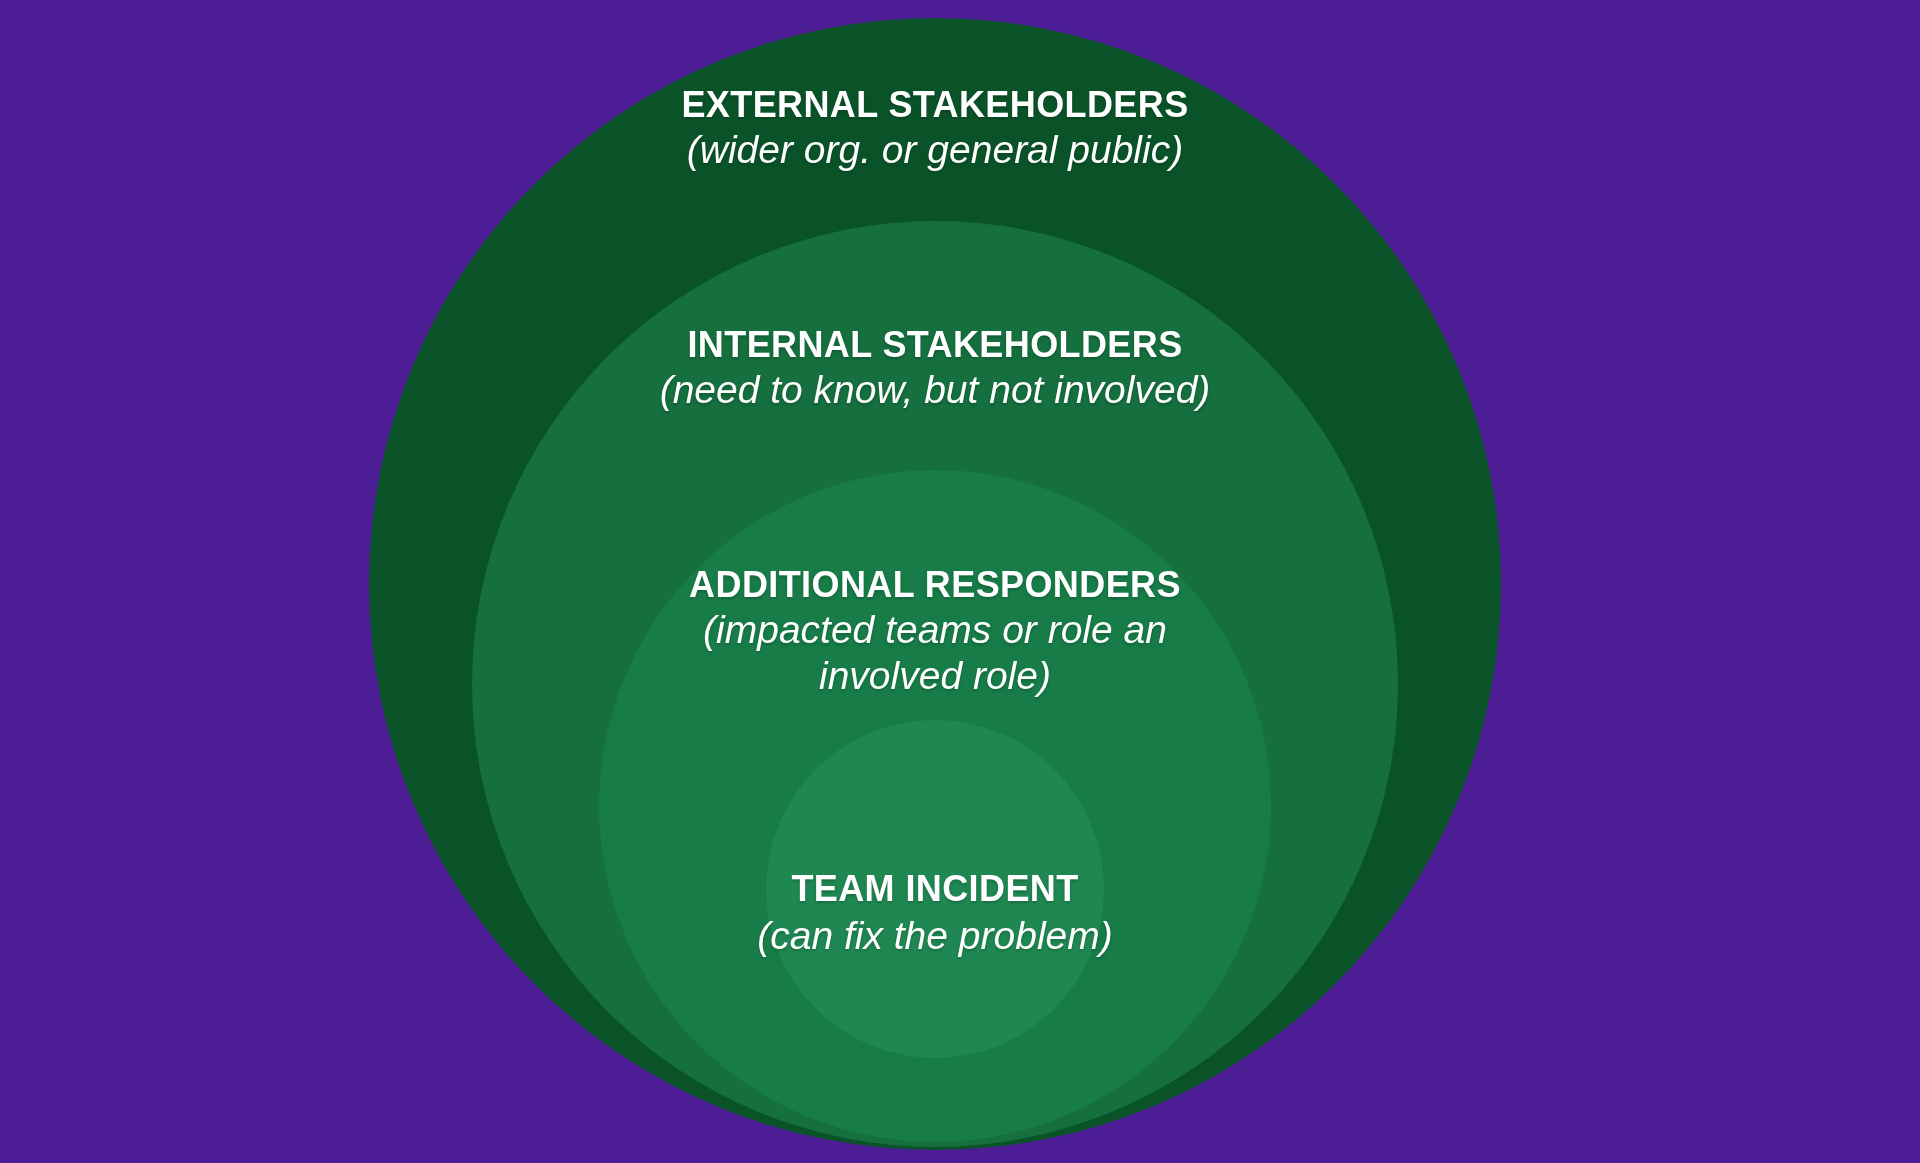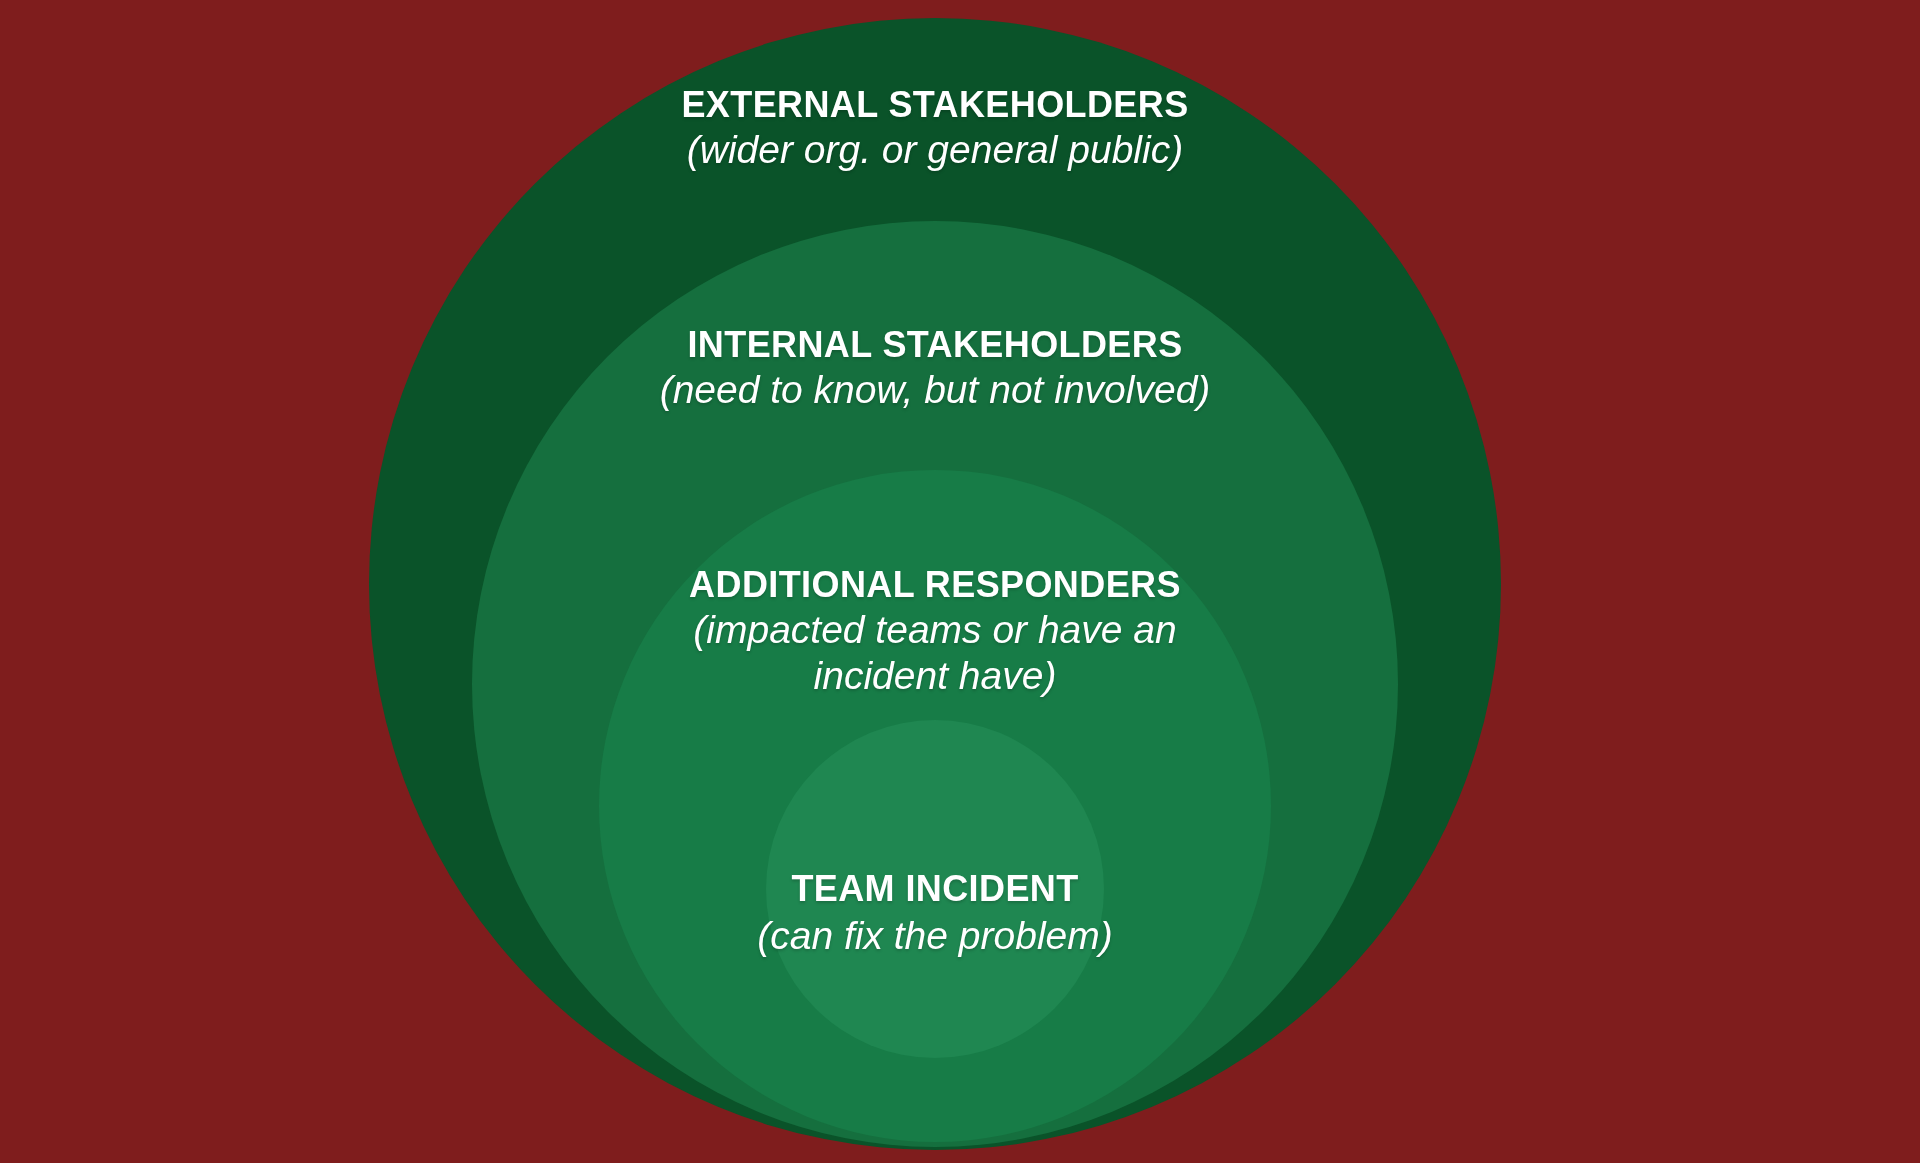--- a/index.html
+++ b/index.html
@@ -59,21 +59,21 @@
     display: block;
     font-size: 39px;
     font-style: italic;
     font-weight: normal;
     line-height: 46px;
   }
 </style>
 </head>
 <body>
 
-<div class="canvas" style="background: #7f1d1d;">
+<div class="canvas" style="background: #4c1d95;">
 
   <div class="ring ring-1" style="background: rgb(10, 83, 41);"></div>
   <div class="ring ring-2" style="background: rgb(21, 111, 62);"></div>
   <div class="ring ring-3" style="background: rgb(23, 124, 71);"></div>
   <div class="ring ring-4" style="background: rgb(31, 135, 81);"></div>
 
   <div class="label-block label-1">
     <span class="ring-title-line">EXTERNAL STAKEHOLDERS</span>
     <span class="ring-subtitle">
       <span class="ring-subtitle-line">(wider org. or general public)</span>
@@ -83,22 +83,22 @@
   <div class="label-block label-2">
     <span class="ring-title-line">INTERNAL STAKEHOLDERS</span>
     <span class="ring-subtitle">
       <span class="ring-subtitle-line">(need to know, but not involved)</span>
     </span>
   </div>
 
   <div class="label-block label-3">
     <span class="ring-title-line">ADDITIONAL RESPONDERS</span>
     <span class="ring-subtitle">
-      <span class="ring-subtitle-line">(impacted teams or have an</span>
-      <span class="ring-subtitle-line">incident have)</span>
+      <span class="ring-subtitle-line">(impacted teams or role an</span>
+      <span class="ring-subtitle-line">involved role)</span>
     </span>
   </div>
 
   <div class="label-block label-4">
     <span class="ring-title-line">TEAM INCIDENT</span>
     <span class="ring-subtitle">
       <span class="ring-subtitle-line">(can fix the problem)</span>
     </span>
   </div>
 

